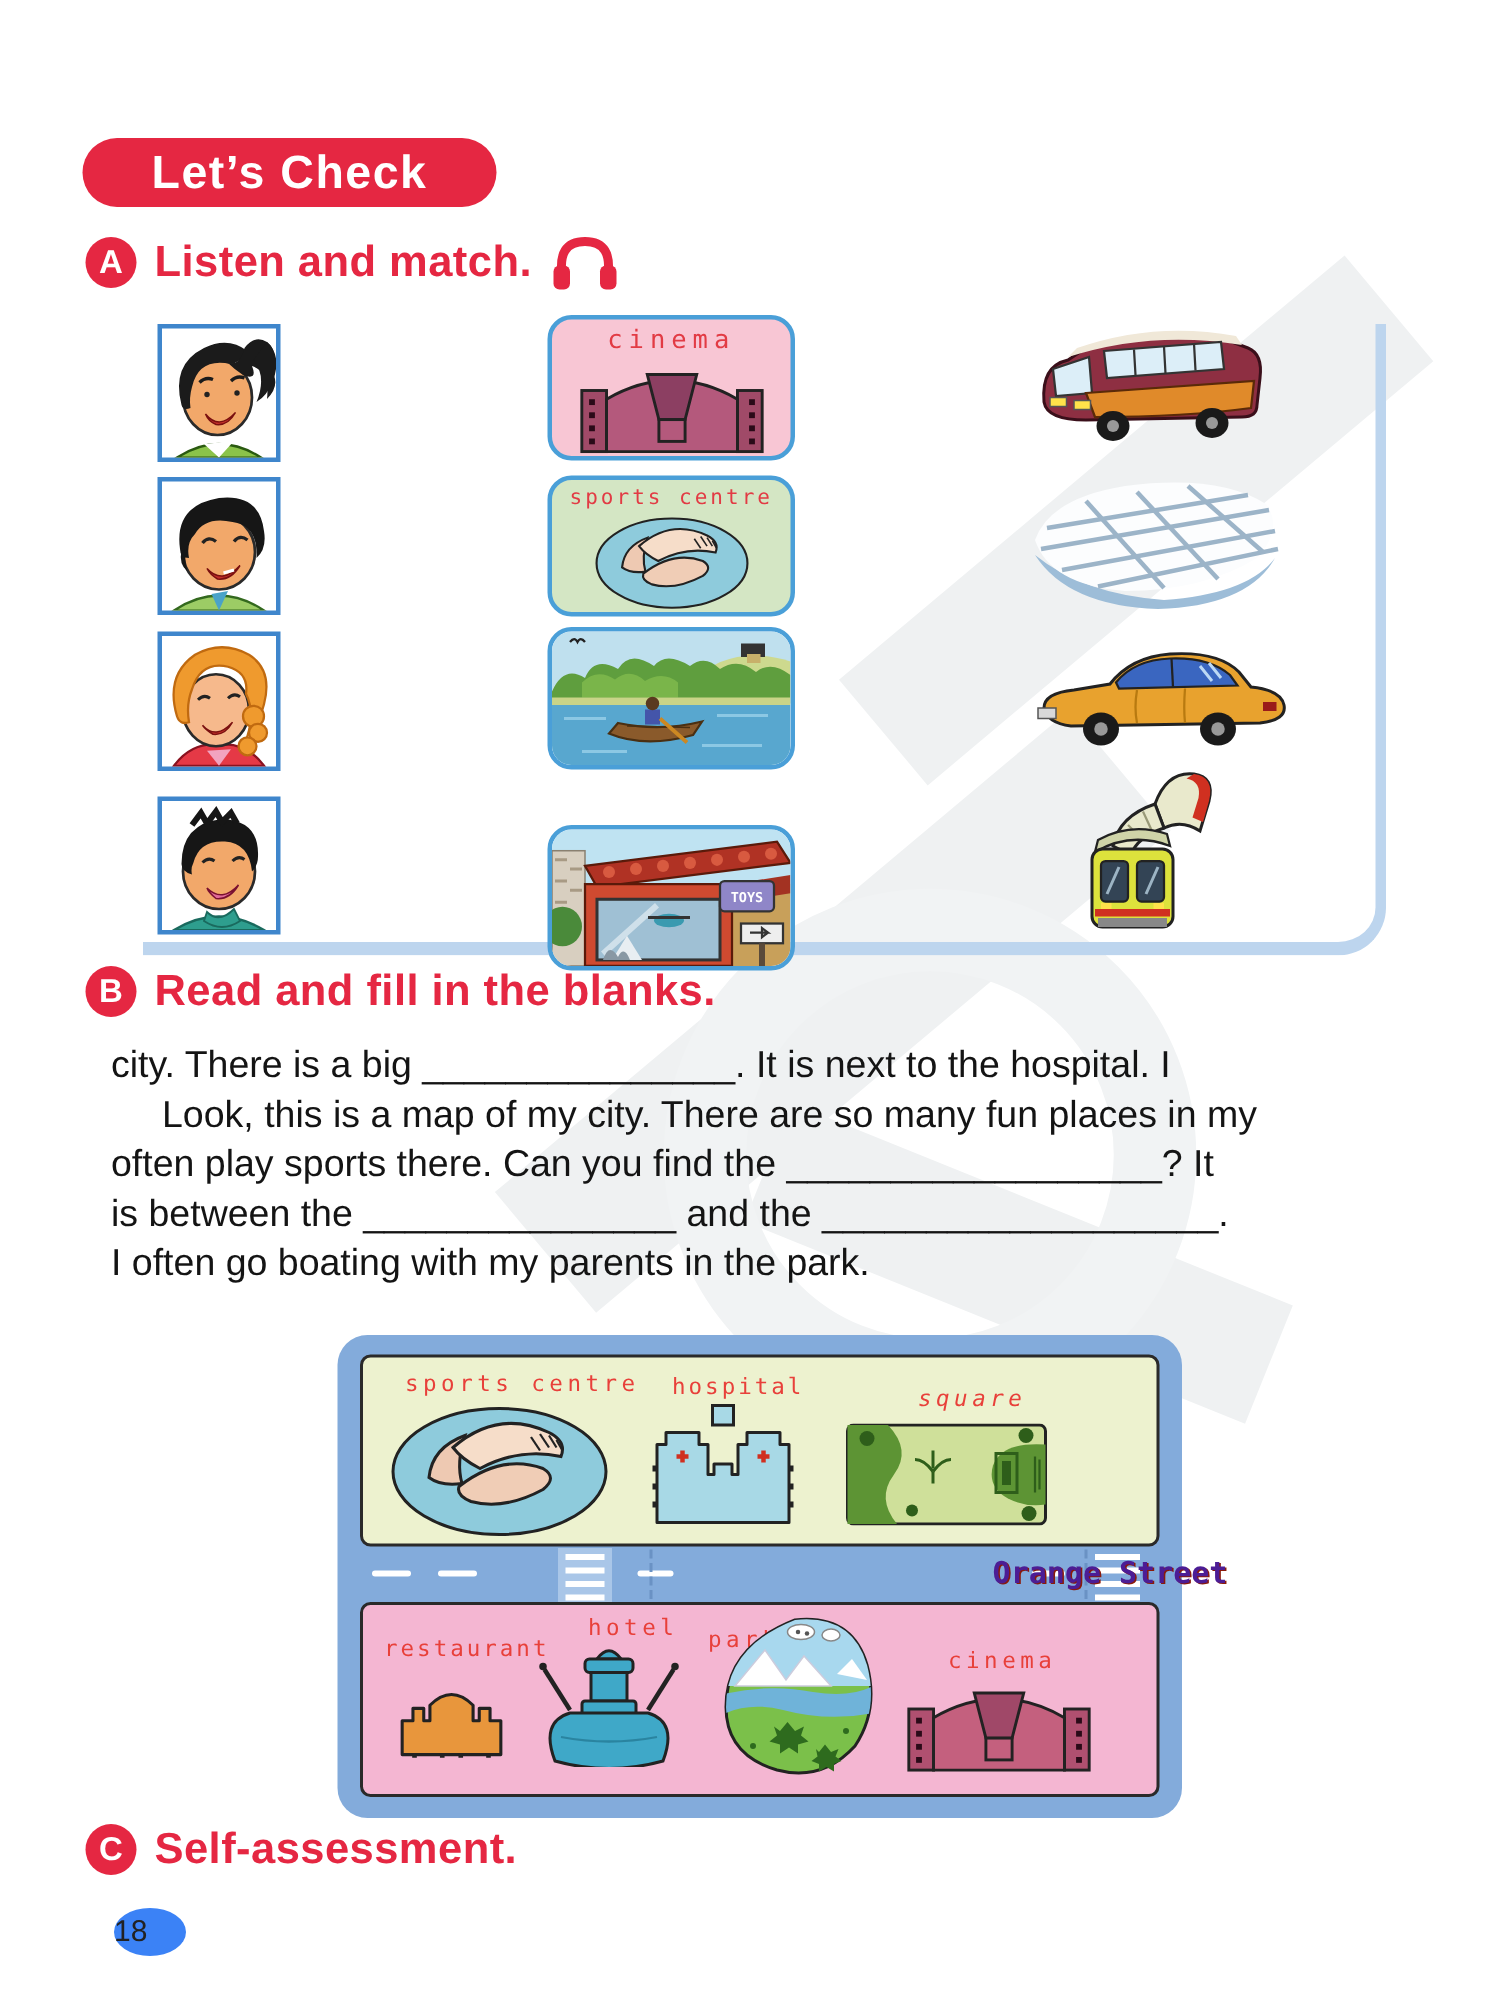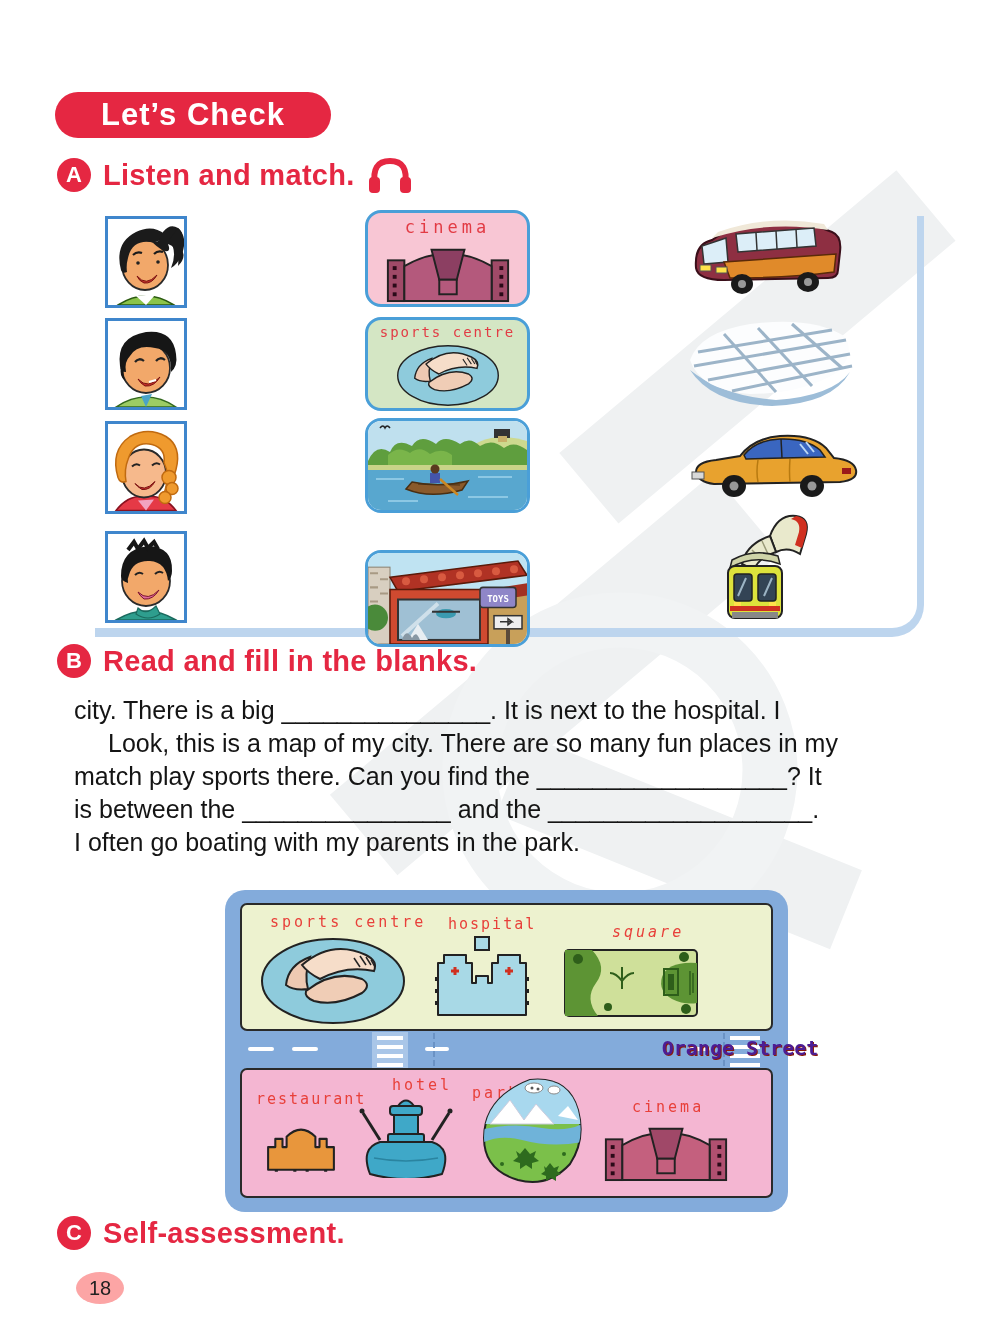--- a/index.html
+++ b/index.html
@@ -46,22 +46,22 @@
   .map-label{position:absolute;font-family:"DejaVu Sans Mono",monospace;color:#e8403a;white-space:nowrap;}
   .road-dash{position:absolute;height:4px;background:#fff;border-radius:2px;top:157px;}
   .road-sep{position:absolute;top:143px;height:33px;border-left:2px dashed #6a92c4;}
   .crosswalk{position:absolute;left:147px;top:142px;width:36px;height:36px;background:#a9c6e8;}
   .cw-bar{position:absolute;left:5px;width:26px;height:4px;background:#fff;}
   .cw-bar-r{position:absolute;width:30px;height:4px;background:#fff;left:505px;}
   .street-name{position:absolute;left:433px;top:146px;width:164px;text-align:center;
     font-family:"DejaVu Sans Mono",monospace;font-weight:bold;font-size:20px;color:#4c1d95;
     text-shadow:1px 1px 0 #8a1a0a;}
 
-  .page-badge{position:absolute;left:76px;top:1272px;width:48px;height:32px;background:#fca5a5;
-    border-radius:50%;display:flex;align-items:center;justify-content:center;font-size:20px;color:#222;z-index:2;}
+  .page-badge{position:absolute;left:76px;top:1272px;width:48px;height:32px;background:#3b82f6;
+    border-radius:50%;display:flex;align-items:center;justify-content:flex-start;font-size:20px;color:#222;z-index:2;}
 </style>
 </head>
 <body>
 
 <div class="page">
 
   <svg class="wm" width="1000" height="1336">
     <g fill="#eff1f2">
       <rect x="540" y="300" width="440" height="92" transform="rotate(-40 760 350)"></rect>
       <rect x="310" y="620" width="500" height="105" transform="rotate(-40 560 680)"></rect>
@@ -294,21 +294,21 @@
   </svg>
 
   <div class="sec-head" style="left:57px;top:644px;">
     <div class="sec-letter">B</div>
     <div class="sec-title">Read and fill in the blanks.</div>
   </div>
 
   <div class="passage">
     <div class="pline">city. There is a big _______________. It is next to the hospital. I</div>
     <div class="pline indent">Look, this is a map of my city. There are so many fun places in my</div>
-    <div class="pline">match play sports there. Can you find the __________________? It</div>
+    <div class="pline">often play sports there. Can you find the __________________? It</div>
     <div class="pline">is between the _______________ and the ___________________.</div>
     <div class="pline">I often go boating with my parents in the park.</div>
   </div>
 
   <div class="map">
 
     <div class="map-panel top">
       <div class="map-label" style="left:28px;top:8px;font-size:15px;letter-spacing:3px;">sports centre</div>
       <svg style="position:absolute;left:16px;top:26px;" width="150" height="96" viewBox="0 0 150 96">
         <ellipse cx="75" cy="50" rx="71" ry="42" fill="#8ecbdc" stroke="#222" stroke-width="2"></ellipse>

